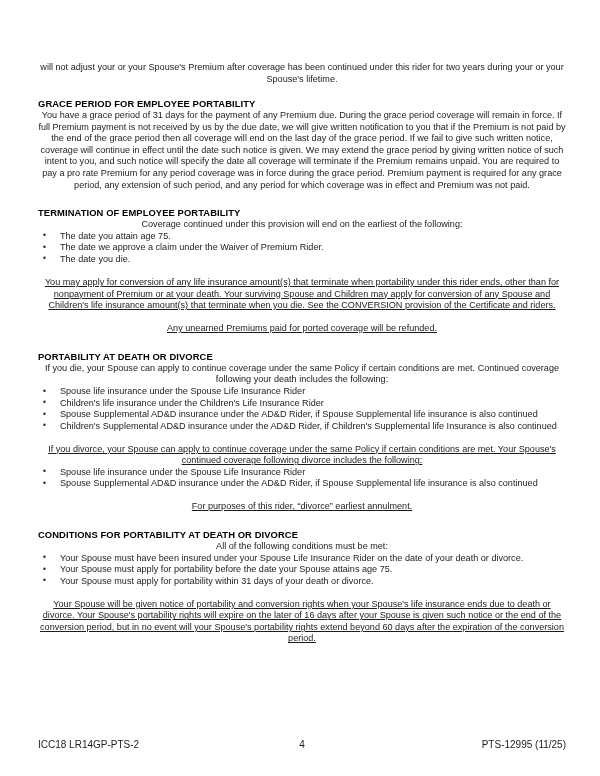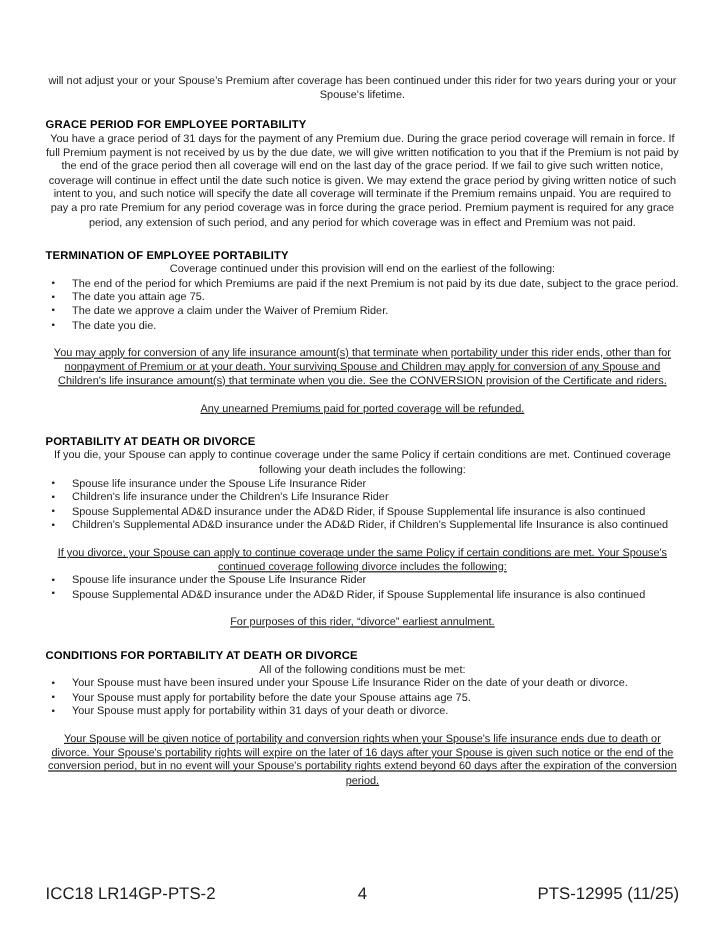--- a/index.html
+++ b/index.html
@@ -74,21 +74,21 @@
     color: #1c1c1c;
   }
   .footer {
     position: absolute;
     left: 38px;
     right: 34px;
     bottom: 26px;
     display: flex;
     align-items: baseline;
     justify-content: space-between;
-    font-size: 14px;
+    font-size: 10px;
     line-height: 11px;
     color: #1c1c1c;
   }
   .footer-left { text-align: left; flex: 0 0 auto; }
   .footer-center {
     position: absolute;
     left: 0; right: 0;
     text-align: center;
   }
   .footer-right { text-align: right; flex: 0 0 auto; margin-left: auto; }
@@ -100,21 +100,20 @@
   <div class="doc-body">
 
     <p class="para">will not adjust your or your Spouse's Premium after coverage has been continued under this rider for two years during your or your Spouse's lifetime.</p>
 
     <h2 class="section-heading first-heading">GRACE PERIOD FOR EMPLOYEE PORTABILITY</h2>
     <p class="para">You have a grace period of 31 days for the payment of any Premium due.  During the grace period coverage will remain in force.  If full Premium payment is not received by us by the due date, we will give written notification to you that if the Premium is not paid by the end of the grace period then all coverage will end on the last day of the grace period.  If we fail to give such written notice, coverage will continue in effect until the date such notice is given.  We may extend the grace period by giving written notice of such intent to you, and such notice will specify the date all coverage will terminate if the Premium remains unpaid.  You are required to pay a pro rate Premium for any period coverage was in force during the grace period.  Premium payment is required for any grace period, any extension of such period, and any period for which coverage was in effect and Premium was not paid.</p>
 
     <h2 class="section-heading">TERMINATION OF EMPLOYEE PORTABILITY</h2>
     <p class="para">Coverage continued under this provision will end on the earliest of the following:</p>
     <ul class="bullets">
-      <li>The end of the period for which Premiums are paid if the next Premium is not paid by its due date, subject to the grace period.</li>
       <li>The date you attain age 75.</li>
       <li>The date we approve a claim under the Waiver of Premium Rider.</li>
       <li>The date you die.</li>
     </ul>
     <p class="para spacer-para">You may apply for conversion of any life insurance amount(s) that terminate when portability under this rider ends, other than for nonpayment of Premium or at your death.  Your surviving Spouse and Children may apply for conversion of any Spouse and Children's life insurance amount(s) that terminate when you die.  See the CONVERSION provision of the Certificate and riders.</p>
     <p class="para spacer-para">Any unearned Premiums paid for ported coverage will be refunded.</p>
 
     <h2 class="section-heading">PORTABILITY AT DEATH OR DIVORCE</h2>
     <p class="para">If you die, your Spouse can apply to continue coverage under the same Policy if certain conditions are met.  Continued coverage following your death includes the following:</p>
     <ul class="bullets">

